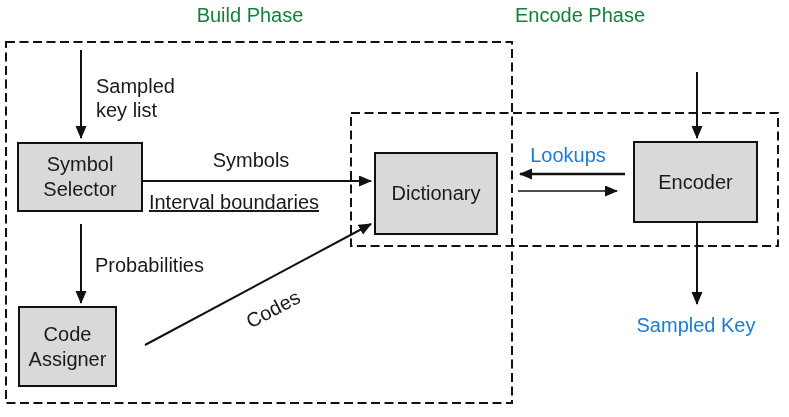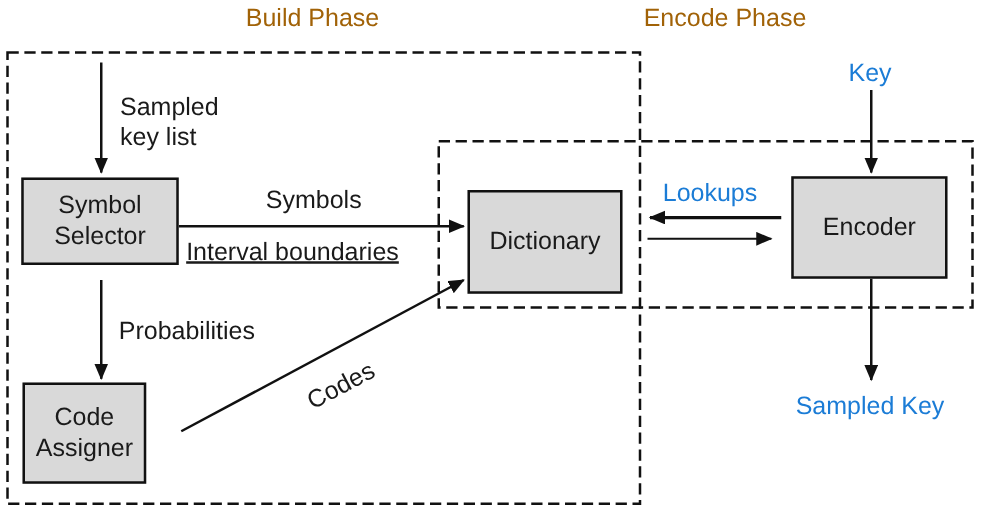--- a/index.html
+++ b/index.html
@@ -12,21 +12,21 @@
     color: #1a1a1a;
     overflow: hidden;
   }
   svg.lines { position: absolute; left: 0; top: 0; }
 
   .phase-title {
     position: absolute;
     font-size: 20px;
     text-align: center;
     white-space: nowrap;
-    color: #a16207;
+    color: #15803d;
   }
   .node {
     position: absolute;
     box-sizing: border-box;
     background: #d9d9d9;
     border: 2px solid #111111;
     display: flex;
     align-items: center;
     justify-content: center;
     text-align: center;
@@ -79,16 +79,15 @@
   <div class="node" style="left:374px; top:140px; width:124px; height:83px;margin-top:12px;">Dictionary</div>
   <div class="node" style="left:633px; top:141px; width:125px; height:82px;">Encoder</div>
 
   <div class="edge-label" style="left:96px; top:74px;">Sampled
 key list</div>
   <div class="edge-label center" style="left:161px; top:148px; width:180px;">Symbols</div>
   <div class="edge-label center" style="left:134px; top:190px; width:200px;text-decoration:underline;">Interval boundaries</div>
   <div class="edge-label" style="left:95px; top:253px;">Probabilities</div>
   <div class="edge-label center rot-codes" style="left:213px; top:297px; width:120px;">Codes</div>
   <div class="edge-label center blue" style="left:508px; top:143px; width:120px;">Lookups</div>
-  <div class="edge-label center blue" style="left:646px; top:47px; width:100px;">Key</div>
   <div class="edge-label center blue" style="left:611px; top:313px; width:170px;">Sampled Key</div>
 
 </div>
 
 </body></html>

